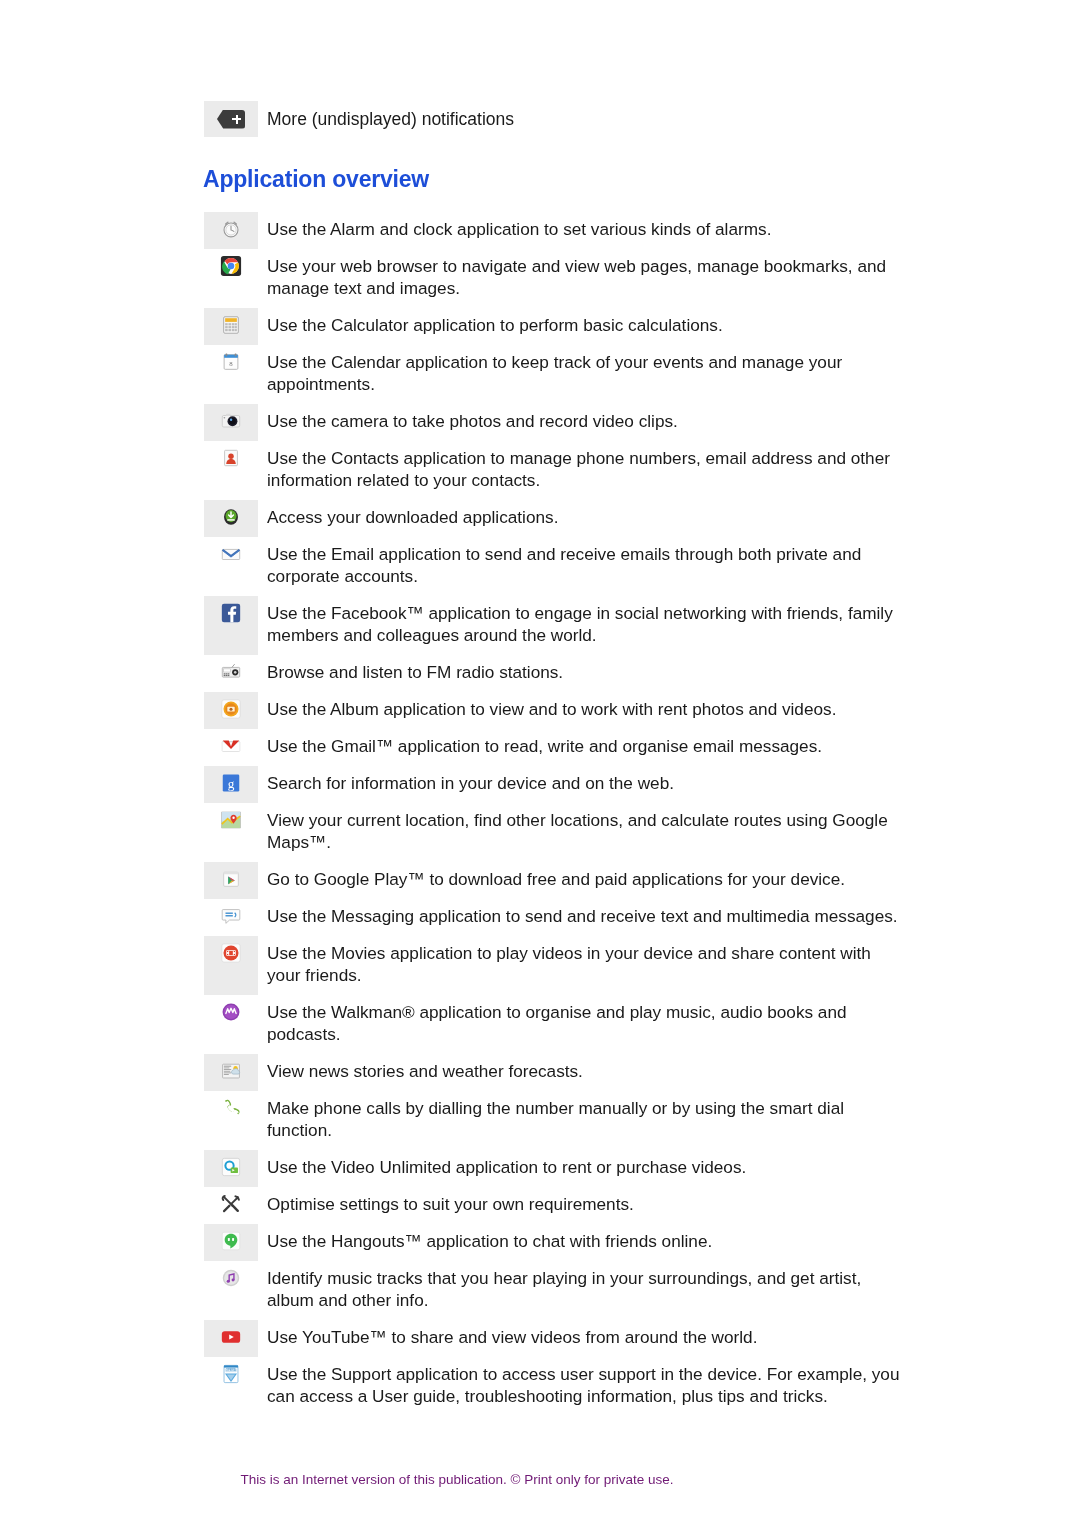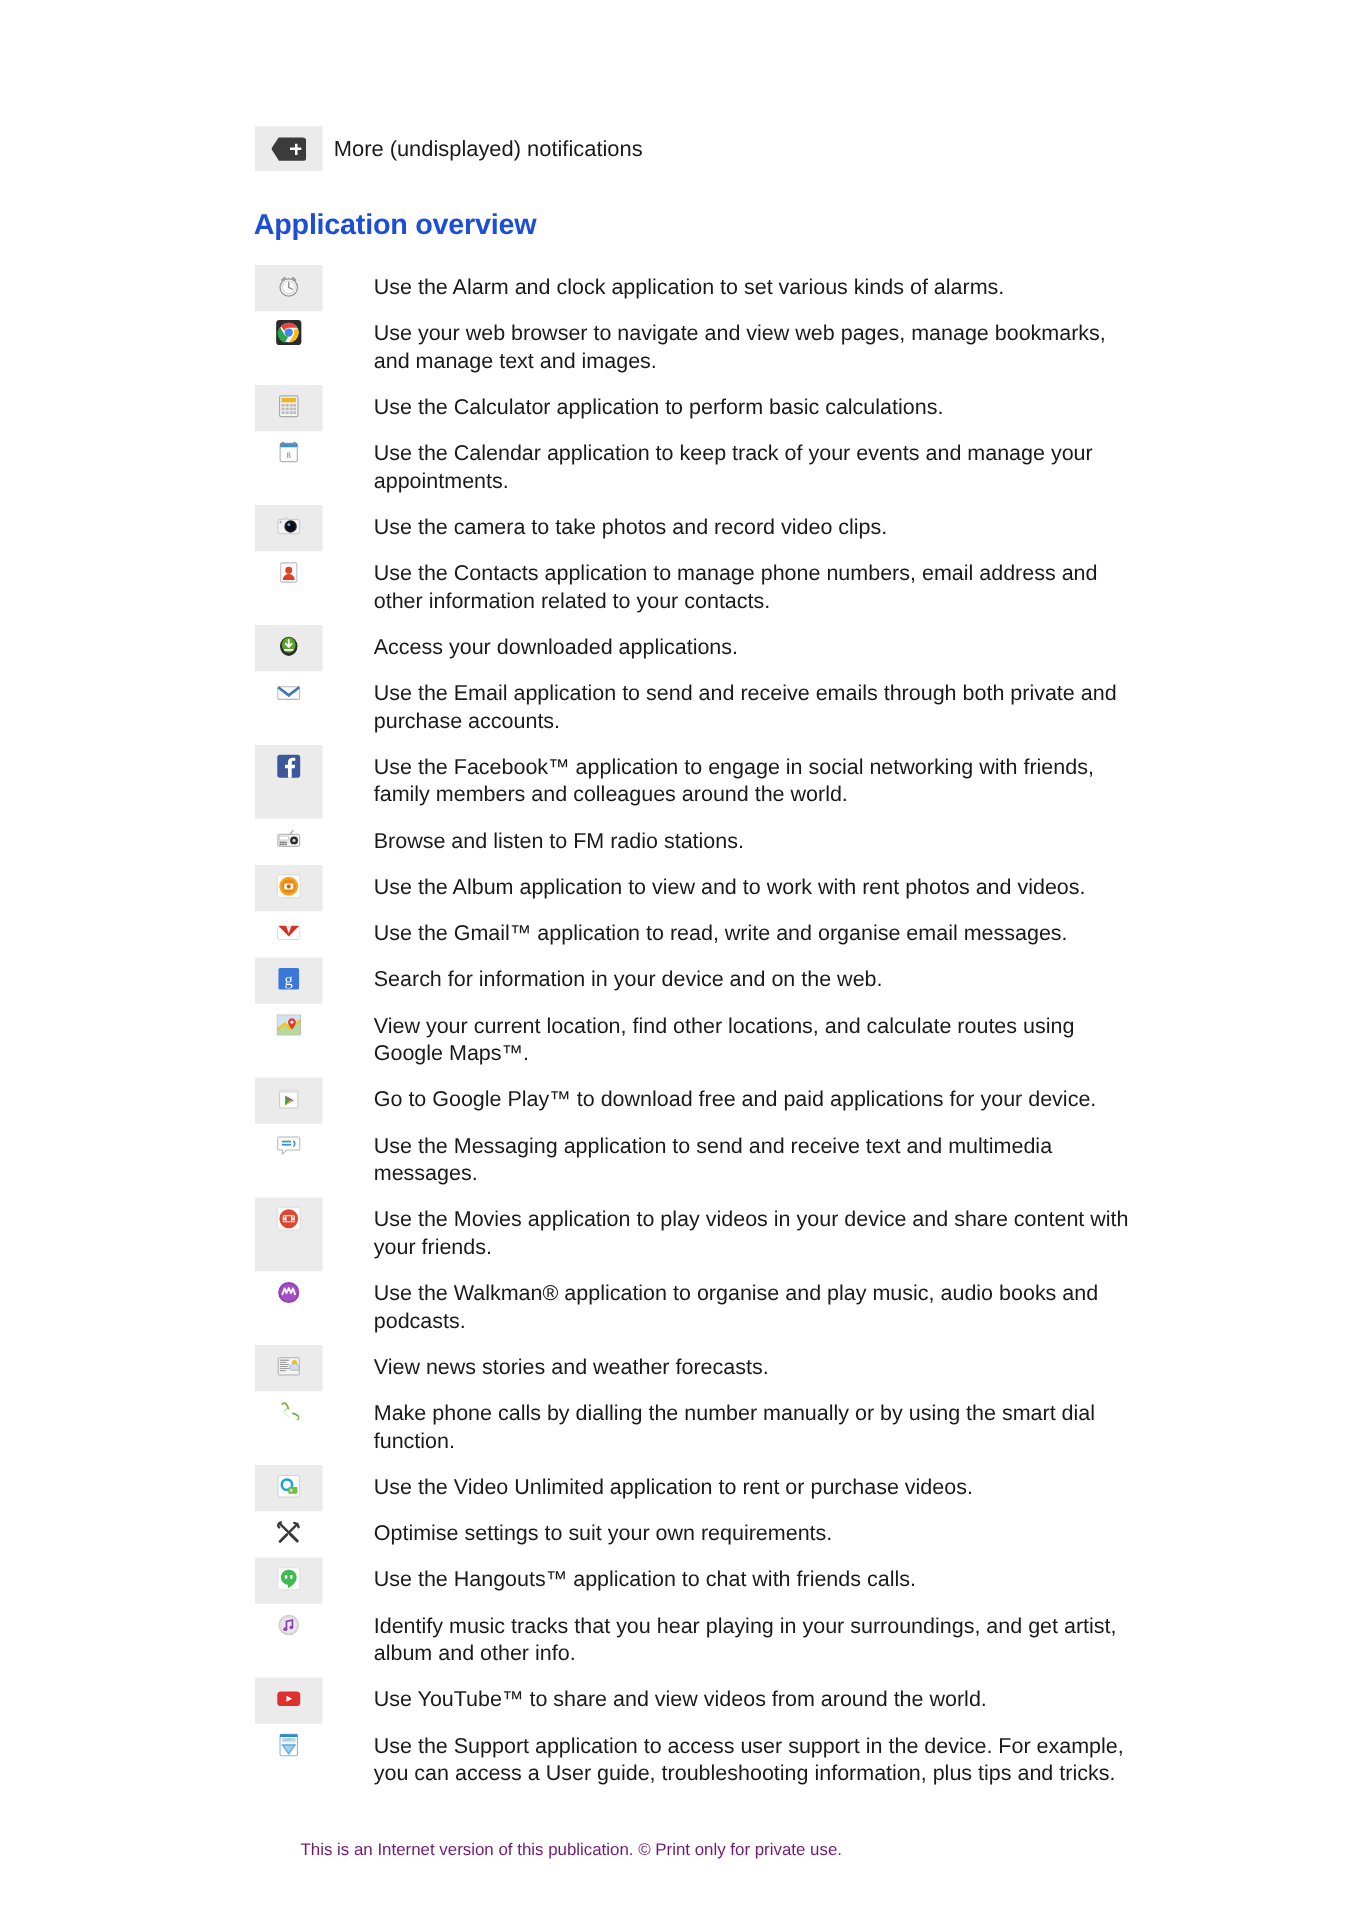--- a/index.html
+++ b/index.html
@@ -87,21 +87,20 @@
   .app-list {
     position: absolute;
     left: 204px;
     top: 212px;
     width: 700px;
   }
   .app-row {
     display: flex;
     align-items: stretch;
     min-height: 36px;
-    gap: 32px;
   }
   .app-row .iconcell {
     width: 54px;
     flex: 0 0 54px;
     display: flex;
     align-items: flex-start;
     justify-content: center;
     padding-top: 6px;
     box-sizing: border-box;
   }
@@ -273,21 +272,21 @@
       <div class="app-row">
         <div class="iconcell">
           <span class="ic">
             <svg viewBox="0 0 24 24">
               <rect x="2.5" y="7" width="19" height="11" rx="0.8" fill="#fbfbfb" stroke="#b9b9b9" stroke-width="0.9"></rect>
               <path d="M2.8 7.4 L12 14.4 L21.2 7.4" fill="none" stroke="#3f6fb5" stroke-width="2.3"></path>
               <path d="M2.8 7.4 L12 14.4 L21.2 7.4 L21.2 8.6 L12 15.6 L2.8 8.6 Z" fill="#4a7ec4"></path>
             </svg>
           </span>
         </div>
-        <div class="desc">Use the Email application to send and receive emails through both private and purchase accounts.</div>
+        <div class="desc">Use the Email application to send and receive emails through both private and corporate accounts.</div>
       </div>
       <div class="app-row shaded">
         <div class="iconcell">
           <span class="ic">
             <svg viewBox="0 0 24 24">
               <rect x="2" y="2" width="20" height="20" rx="2.4" fill="#3b5998"></rect>
               <path d="M14.6 22V13.8h2.6l0.4-3.1h-3V8.8c0-0.9 0.25-1.5 1.5-1.5h1.6V4.6c-0.3 0-1.25-0.1-2.4-0.1-2.4 0-4 1.45-4 4.1v2.1H8.7v3.1h2.6V22z" fill="#fff"></path>
             </svg>
           </span>
         </div>
@@ -493,21 +492,21 @@
             <svg viewBox="0 0 24 24">
               <rect x="2.4" y="2.4" width="19.2" height="19.2" rx="2" fill="#fcfcfc" stroke="#dcdcdc" stroke-width="0.7"></rect>
               <path d="M12 4.2c-3.8 0-6.9 2.9-6.9 6.5 0 3.4 2.7 6.2 6.2 6.5v3.1c3.9-1.9 7.6-5.3 7.6-9.6 0-3.6-3.1-6.5-6.9-6.5z" fill="#3fbb4f"></path>
               <g fill="#ffffff">
                 <rect x="8.6" y="8.8" width="2.1" height="3.1" rx="0.6"></rect>
                 <rect x="13.2" y="8.8" width="2.1" height="3.1" rx="0.6"></rect>
               </g>
             </svg>
           </span>
         </div>
-        <div class="desc">Use the Hangouts™ application to chat with friends calls.</div>
+        <div class="desc">Use the Hangouts™ application to chat with friends online.</div>
       </div>
       <div class="app-row">
         <div class="iconcell">
           <span class="ic">
             <svg viewBox="0 0 24 24">
               <circle cx="12" cy="12" r="9" fill="#cfcfcf"></circle>
               <circle cx="12" cy="12" r="7.4" fill="#e6e6e6"></circle>
               <path d="M10 15.4 V8.8 l5.2-1.2 v6.2" fill="none" stroke="#8e3fb0" stroke-width="1.5" stroke-linecap="round"></path>
               <circle cx="9" cy="15.6" r="1.7" fill="#8e3fb0"></circle>
               <circle cx="14.2" cy="14.2" r="1.6" fill="#8e3fb0"></circle>

